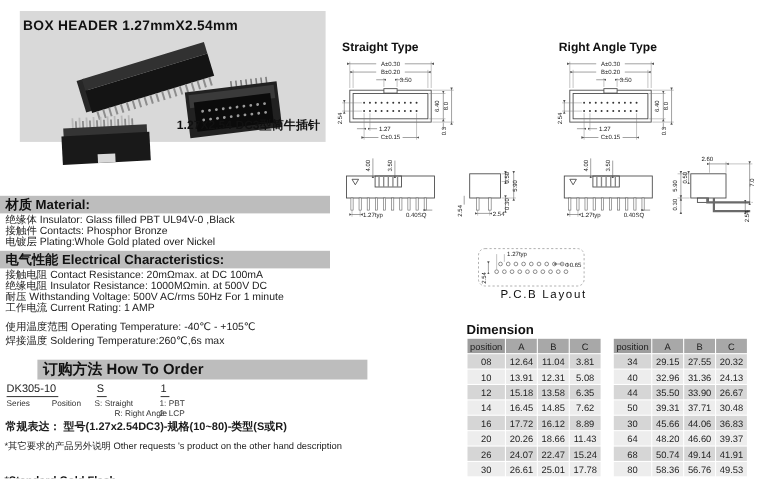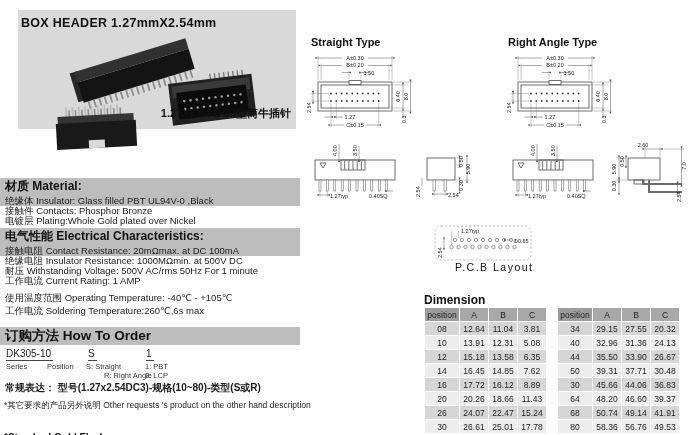--- a/index.html
+++ b/index.html
@@ -4,21 +4,21 @@
 <style>
   html,body{margin:0;padding:0;background:#fff;}
   .page{position:relative;width:688px;height:435px;background:#ffffff;overflow:hidden;
         font-family:"Liberation Sans","DejaVu Sans",sans-serif;color:#1b1b1b;}
   
   .photo{position:absolute;left:18px;top:10px;width:278px;height:119px;background:#d9d9d9;}
   .photo-title{position:absolute;left:3px;top:6px;font-size:12.5px;font-weight:bold;letter-spacing:.3px;color:#111;}
   .photo-caption{position:absolute;right:5px;bottom:8px;font-size:11px;font-weight:bold;color:#111;}
   .photo-svg{position:absolute;left:0;top:0;width:278px;height:163px;}
   
-  .bar{position:absolute;left:0;width:300px;height:28px;background:#bdbdbd;
+  .bar{position:absolute;left:0;width:300px;height:16px;background:#bdbdbd;
        font-size:12px;font-weight:bold;line-height:16px;padding-left:5px;box-sizing:border-box;color:#111;}
   .bar-big{height:18px;font-size:13.5px;line-height:18px;}
   .tline{position:absolute;left:5px;font-size:9.5px;line-height:10px;color:#1b1b1b;}
   
   .ocode{position:absolute;font-size:10px;color:#222;border-bottom:1px solid #444;padding:0 2px 1px 0;}
   .olabel{position:absolute;font-size:7.5px;color:#333;}
   .formula{position:absolute;left:5px;font-size:10px;font-weight:bold;color:#1b1b1b;}
   .note1{position:absolute;left:4px;font-size:8.5px;color:#222;}
   .note2{position:absolute;left:4px;font-size:10px;font-weight:bold;color:#111;}
   
@@ -156,23 +156,23 @@
   <div class="tline" style="top:196px;">绝缘体 Insulator: Glass filled PBT UL94V-0 ,Black</div>
   <div class="tline" style="top:206px;">接触件 Contacts: Phosphor Bronze</div>
   <div class="tline" style="top:216px;">电镀层 Plating:Whole Gold plated over Nickel</div>
 
   <div class="bar" style="top:228px;">电气性能 Electrical Characteristics:</div>
   <div class="tline" style="top:246px;">接触电阻 Contact Resistance: 20mΩmax. at DC 100mA</div>
   <div class="tline" style="top:256px;">绝缘电阻 Insulator Resistance: 1000MΩmin. at 500V DC</div>
   <div class="tline" style="top:266px;">耐压 Withstanding Voltage: 500V AC/rms 50Hz For 1 minute</div>
   <div class="tline" style="top:276px;">工作电流 Current Rating: 1 AMP</div>
   <div class="tline" style="top:293px;">使用温度范围 Operating Temperature: -40℃ - +105℃</div>
-  <div class="tline" style="top:306px;">工作电流 Soldering Temperature:260℃,6s max</div>
-
-  <div class="bar bar-big" style="top:327px;">订购方法 How To Order</div>
+  <div class="tline" style="top:306px;">焊接温度 Soldering Temperature:260℃,6s max</div>
+
+  <div class="bar bar-big" style="top:327px;margin-left:34px;">订购方法 How To Order</div>
   <div class="ocode" style="left:6px;top:348px;">DK305-10</div>
   <div class="ocode" style="left:88px;top:348px;">S</div>
   <div class="ocode" style="left:146px;top:348px;">1</div>
   <div class="olabel" style="left:6px;top:362px;">Series</div>
   <div class="olabel" style="left:47px;top:362px;">Position</div>
   <div class="olabel" style="left:86px;top:362px;">S: Straight</div>
   <div class="olabel" style="left:104px;top:371px;">R: Right Angle</div>
   <div class="olabel" style="left:145px;top:362px;">1: PBT</div>
   <div class="olabel" style="left:145px;top:371px;">2: LCP</div>
   <div class="formula" style="top:381px;">常规表达： 型号(1.27x2.54DC3)-规格(10~80)-类型(S或R)</div>

